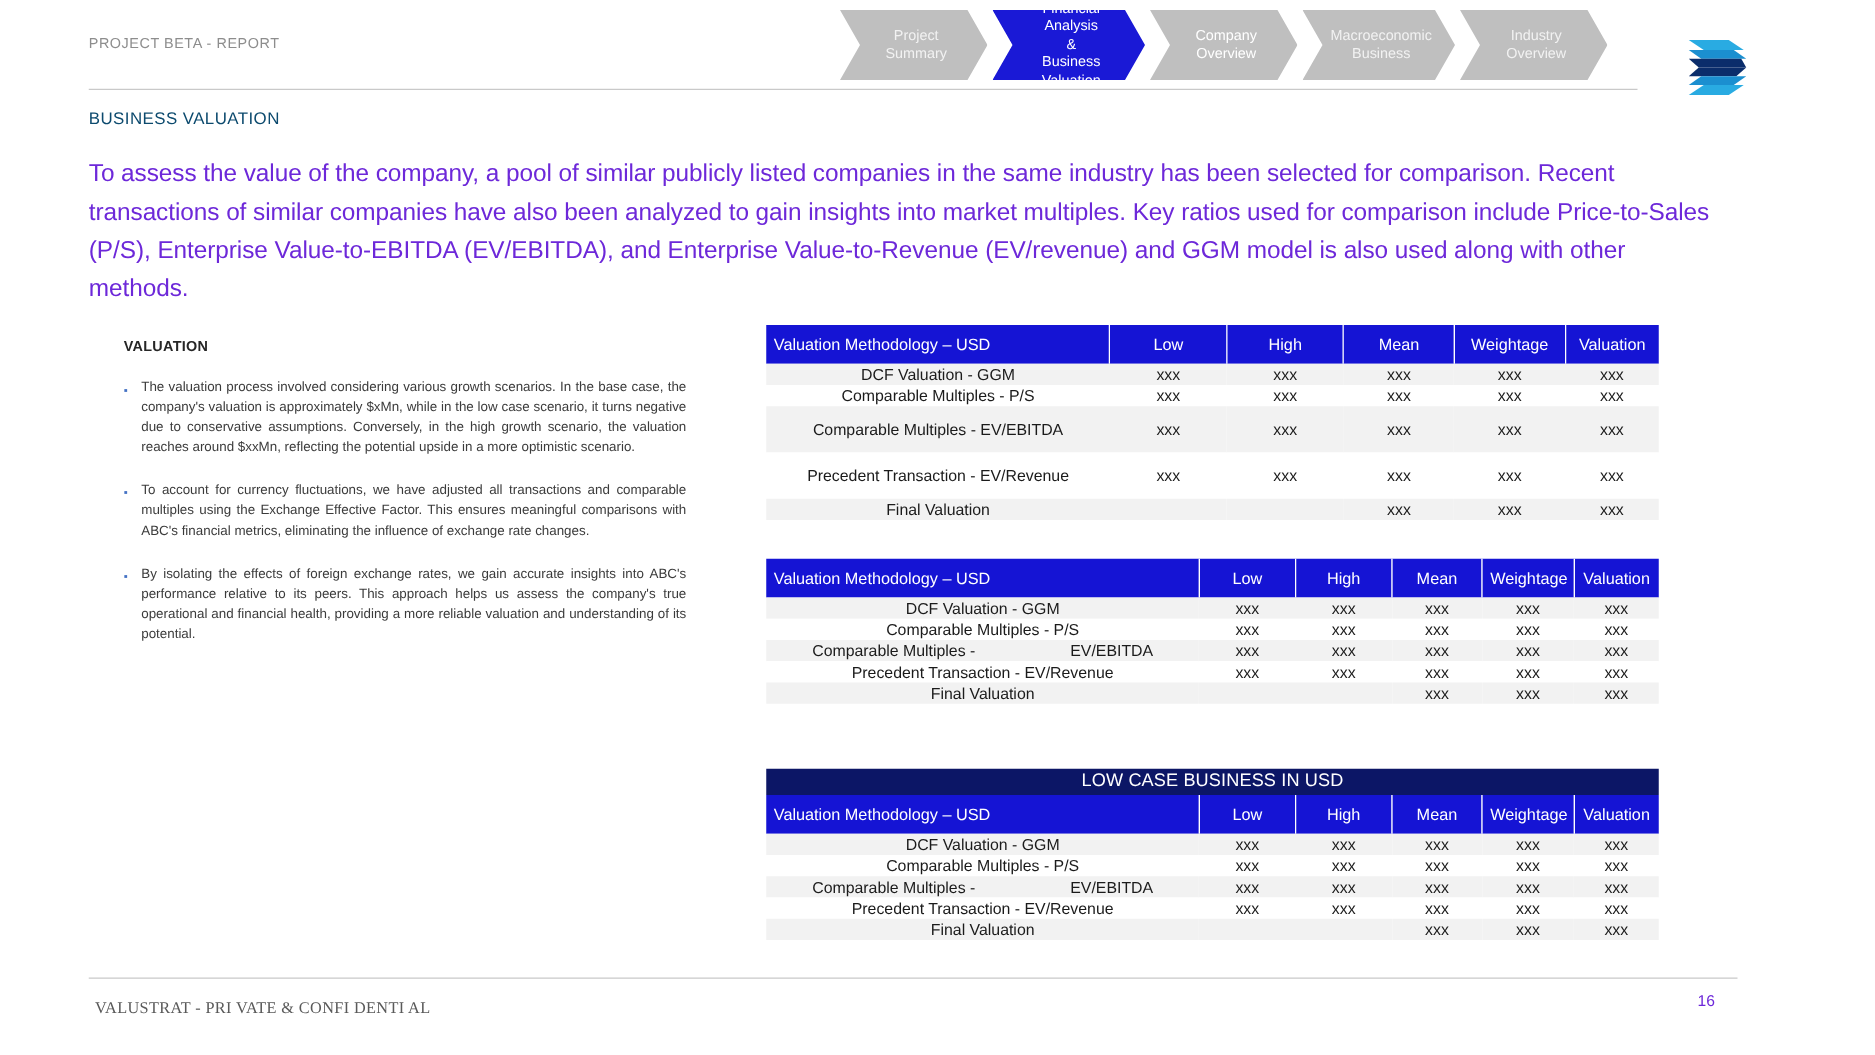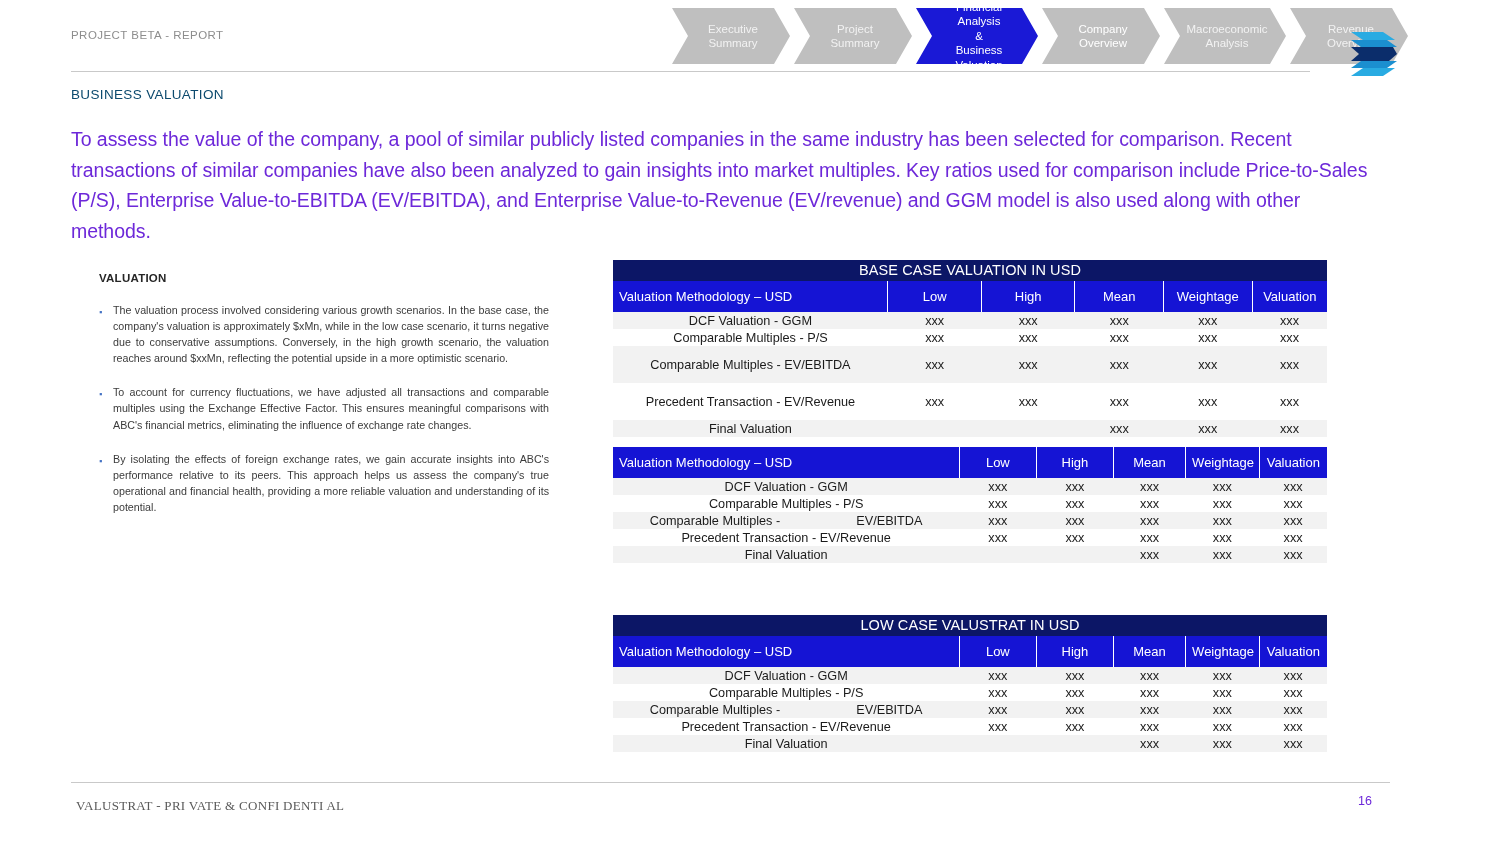--- a/index.html
+++ b/index.html
@@ -103,42 +103,38 @@
 </head>
 <body>
 
 <div id="header">
   <div id="doc-kicker">PROJECT BETA - REPORT</div>
   <div id="header-rule"></div>
   <div id="section-title">BUSINESS VALUATION</div>
 
   <div id="nav">
       <div class="chev" style="width: 118px;">
-        <span>Executive
-Summary</span>
-      </div>
-      <div class="chev" style="width: 118px;">
         <span>Project
 Summary</span>
       </div>
       <div class="chev active" style="width: 122px;">
         <span>Financial Analysis
 &amp;
 Business Valuation</span>
       </div>
       <div class="chev bold" style="width: 118px;">
         <span>Company
 Overview</span>
       </div>
       <div class="chev" style="width: 122px;">
         <span>Macroeconomic
-Analysis</span>
+Business</span>
       </div>
       <div class="chev" style="width: 118px;">
-        <span>Revenue
+        <span>Industry
 Overview</span>
       </div>
     </div>
 
   <div id="logo">
     <svg width="50" height="48" viewBox="0 0 50 48" xmlns="http://www.w3.org/2000/svg">
       <polygon points="2,2 34,2 46,10 14,10" fill="#29ABE2"></polygon>
       <polygon points="2,10 38,10 48,17 12,17" fill="#1B8FD0"></polygon>
       <polygon points="2,17 44,17 48,24 10,24" fill="#0B2D6B"></polygon>
       <polygon points="10,24 48,24 40,31 2,31" fill="#0B2D6B"></polygon>
@@ -163,21 +159,20 @@
       </div>
       <div class="bullet-row">
         <div class="bullet-dot">▪</div>
         <div class="bullet-text">By isolating the effects of foreign exchange rates, we gain accurate insights into ABC's performance relative to its peers. This approach helps us assess the company's true operational and financial health, providing a more reliable valuation and understanding of its potential.</div>
       </div>
     </div>
 </div>
 
 <div id="tables-host">
     <div class="tbl" style="top: 260px;">
-      <div class="tbl-title">BASE CASE VALUATION IN USD</div>
       <table>
         <colgroup>
           <col style="width: 38.5%;">
           <col style="width: 13.1%;">
           <col style="width: 13.1%;">
           <col style="width: 12.4%;">
           <col style="width: 12.4%;">
           <col style="width: 10.5%;">
         </colgroup>
         <thead>
@@ -292,21 +287,21 @@
             <td class="num"></td>
             <td class="num"></td>
             <td class="num">xxx</td>
             <td class="num">xxx</td>
             <td class="num">xxx</td>
           </tr>
         </tbody>
       </table>
     </div>
     <div class="tbl" style="top: 615px;">
-      <div class="tbl-title">LOW CASE VALUSTRAT IN USD</div>
+      <div class="tbl-title">LOW CASE BUSINESS IN USD</div>
       <table>
         <colgroup>
           <col style="width: 48.5%;">
           <col style="width: 10.8%;">
           <col style="width: 10.8%;">
           <col style="width: 10.1%;">
           <col style="width: 10.3%;">
           <col style="width: 9.5%;">
         </colgroup>
         <thead>

